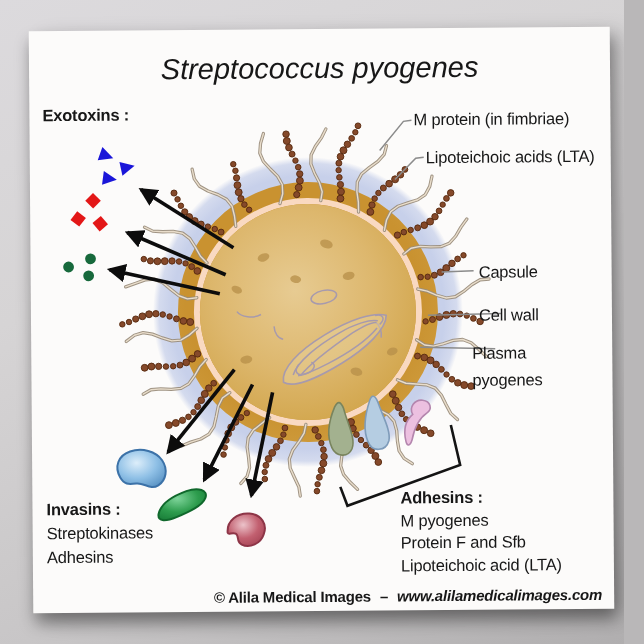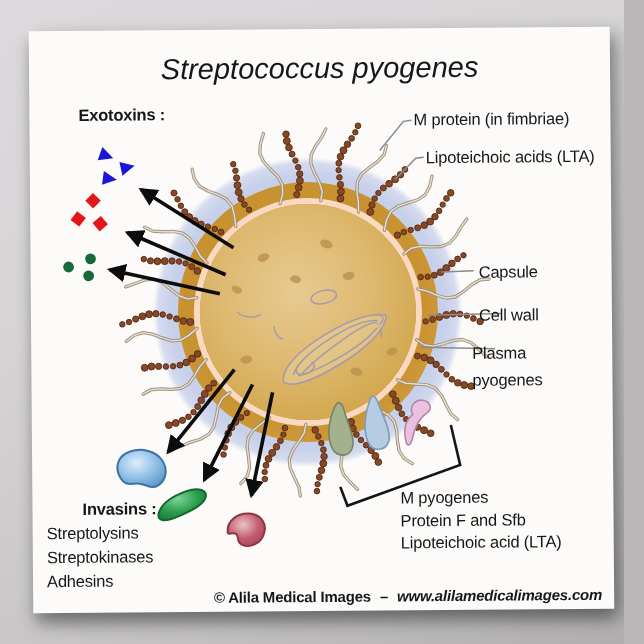--- a/index.html
+++ b/index.html
@@ -5,21 +5,21 @@
   html,body{margin:0;padding:0;background:#b9b7b8;}
   .stage{position:relative;width:624px;height:644px;overflow:hidden;
          background:linear-gradient(155deg,#dcdadd 0%,#d6d4d5 35%,#c8c6c7 70%,#b0aeaf 100%);
          font-family:"Liberation Sans",sans-serif;}
   .poster{position:absolute;left:31px;top:29px;width:581px;height:582px;background:#fcfbfa;
           transform:rotate(-0.45deg);transform-origin:50% 50%;
           box-shadow:2px 10px 16px rgba(0,0,0,.38),14px 6px 22px rgba(0,0,0,.14);}
   .art{position:absolute;left:0;top:0;}
   .txt{position:absolute;color:var(--text,#171717);font-size:16.5px;line-height:22px;white-space:nowrap;letter-spacing:-0.2px;}
   .title{left:0;top:22px;width:581px;text-align:center;font-size:29px;line-height:34px;font-style:italic;letter-spacing:0;}
-  .hd{font-weight:bold;margin-left:36px;}
+  .hd{font-weight:bold;}
   .blk div{white-space:nowrap;}
   .exotoxins{left:13px;top:72px;line-height:25px;}
   .lbl-mprotein{left:384px;top:80px;}
   .lbl-lta{left:396px;top:118px;}
   .lbl-capsule{left:448px;top:233px;}
   .lbl-cellwall{left:448px;top:276px;}
   .lbl-plasma{left:441px;top:312px;width:100px;line-height:27px;white-space:normal;}
   .invasins{left:14px;top:466px;line-height:24px;}
   .adhesins{left:368px;top:458px;line-height:22.5px;}
   .footer{right:12px;top:557px;font-size:15px;font-weight:bold;letter-spacing:-0.2px;}
@@ -368,26 +368,26 @@
     </div>
 
     <div class="txt lbl-mprotein">M protein (in fimbriae)</div>
     <div class="txt lbl-lta">Lipoteichoic acids (LTA)</div>
     <div class="txt lbl-capsule">Capsule</div>
     <div class="txt lbl-cellwall">Cell wall</div>
     <div class="txt lbl-plasma">Plasma pyogenes</div>
 
     <div class="txt blk invasins">
       <div class="hd">Invasins :</div>
-      <div>Streptolysins</div>
       <div>Streptokinases</div>
       <div>Adhesins</div>
     </div>
 
     <div class="txt blk adhesins">
+      <div class="hd">Adhesins :</div>
       <div>M pyogenes</div>
       <div>Protein F and Sfb</div>
       <div>Lipoteichoic acid (LTA)</div>
     </div>
 
     <div class="txt footer">
       <span>© Alila Medical Images</span>
       <span style="margin:0 5px;">–</span>
       <span class="site">www.alilamedicalimages.com</span>
     </div>

